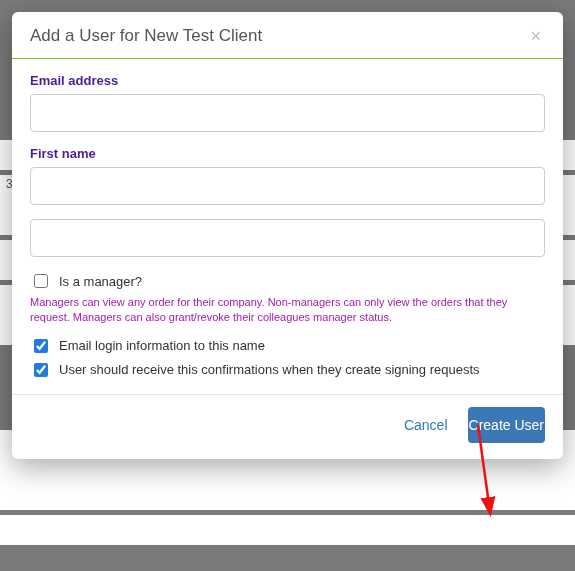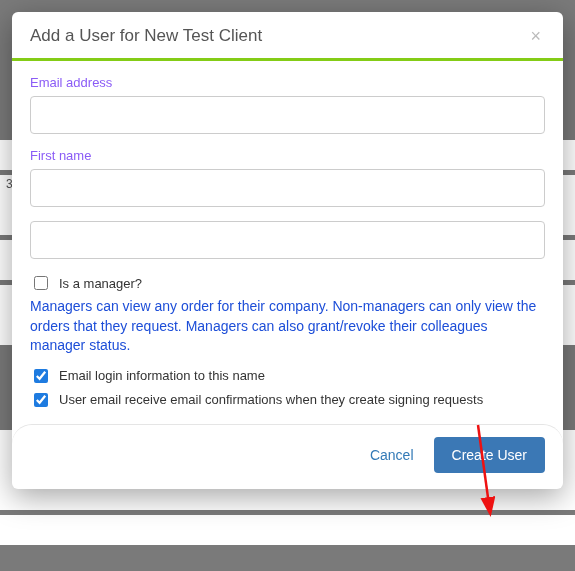--- a/index.html
+++ b/index.html
@@ -20,21 +20,21 @@
   .modal {
     position: absolute;
     left: 12px; top: 12px;
     width: 551px;
     background: #fff;
     border-radius: 6px;
     box-shadow: 0 8px 30px rgba(0,0,0,0.35);
   }
   .modal-header {
     padding: 14px 18px 12px 18px;
-    border-bottom: 3px solid #84cc16;
+    border-bottom: 1px solid #84cc16;
     display: flex;
     align-items: center;
     justify-content: space-between;
   }
   .modal-title {
     font-size: 17px;
     font-weight: 400;
     color: #555;
   }
   .close-x {
@@ -47,22 +47,22 @@
   }
   .modal-body {
     padding: 14px 18px 10px 18px;
   }
   .form-group { margin-bottom: 14px; }
   .form-row { display: flex; gap: 14px; }
   .form-row .form-group { flex:1; }
   label.field-label {
     display:block;
     font-size: 13px;
-    font-weight: 400;
-    color: #8b5cf6;
+    font-weight: 700;
+    color: #4c1d95;
     margin-bottom: 6px;
   }
   .text-input {
     width: 100%;
     height: 38px;
     border: 1px solid #ccc;
     border-radius: 4px;
     padding: 6px 10px;
     font-size: 14px;
     background:#fff;
@@ -73,38 +73,37 @@
     gap:8px;
     font-size: 13px;
     color:#333;
     margin: 4px 0;
   }
   .checkbox-row input[type=checkbox]{
     width:14px; height:14px;
     accent-color: #1e7be0;
   }
   .help-text {
-    font-size: 14px;
-    color: #1d4ed8;
+    font-size: 11px;
+    color: #a21caf;
     line-height: 1.4;
     margin: 2px 0 10px 0;
   }
   .modal-footer {
     border-top: 1px solid #e5e5e5;
     padding: 12px 18px 16px 18px;
     display:flex;
     justify-content:flex-end;
     align-items:flex-start;
     gap: 14px;
-    border-radius: 20px;
   }
   .btn {
     border-radius: 4px;
     font-size: 14px;
-    padding: 10px 18px;
+    padding: 10px 1px;
     cursor:pointer;
     border:none;
   }
   .btn-link {
     background:none;
     color:#337ab7;
     padding: 10px 6px;
   }
   .btn-primary {
     background:#3b78b5;
@@ -161,21 +160,21 @@
     </div>
     <div class="help-text">Managers can view any order for their company. Non-managers can only view the orders that they request. Managers can also grant/revoke their colleagues manager status.</div>
 
     <div class="checkbox-row">
       <input type="checkbox" id="cb2" checked="" style="">
       <span>Email login information to this name</span>
     </div>
 
     <div class="checkbox-row">
       <input type="checkbox" id="cb3" checked="" style="">
-      <span>User email receive email confirmations when they create signing requests</span>
+      <span>User should receive this confirmations when they create signing requests</span>
     </div>
 
   </div>
 
   <div class="modal-footer">
     <button class="btn btn-link">Cancel</button>
     <button class="btn btn-primary">Create User</button>
   </div>
 
 </div>

